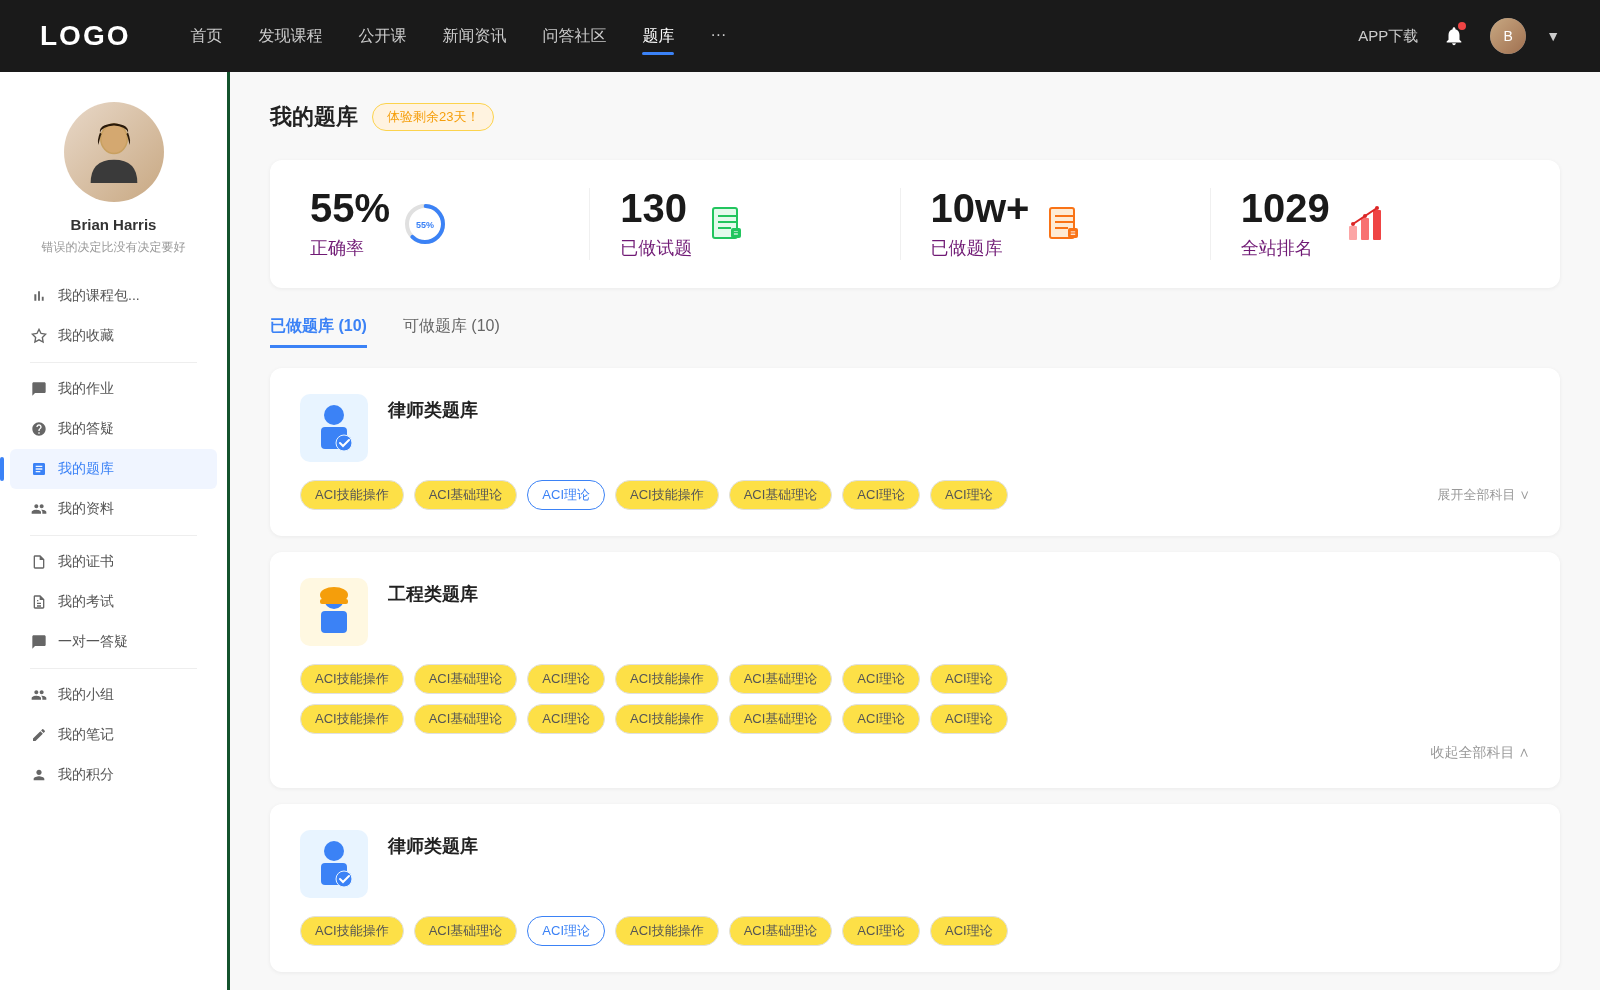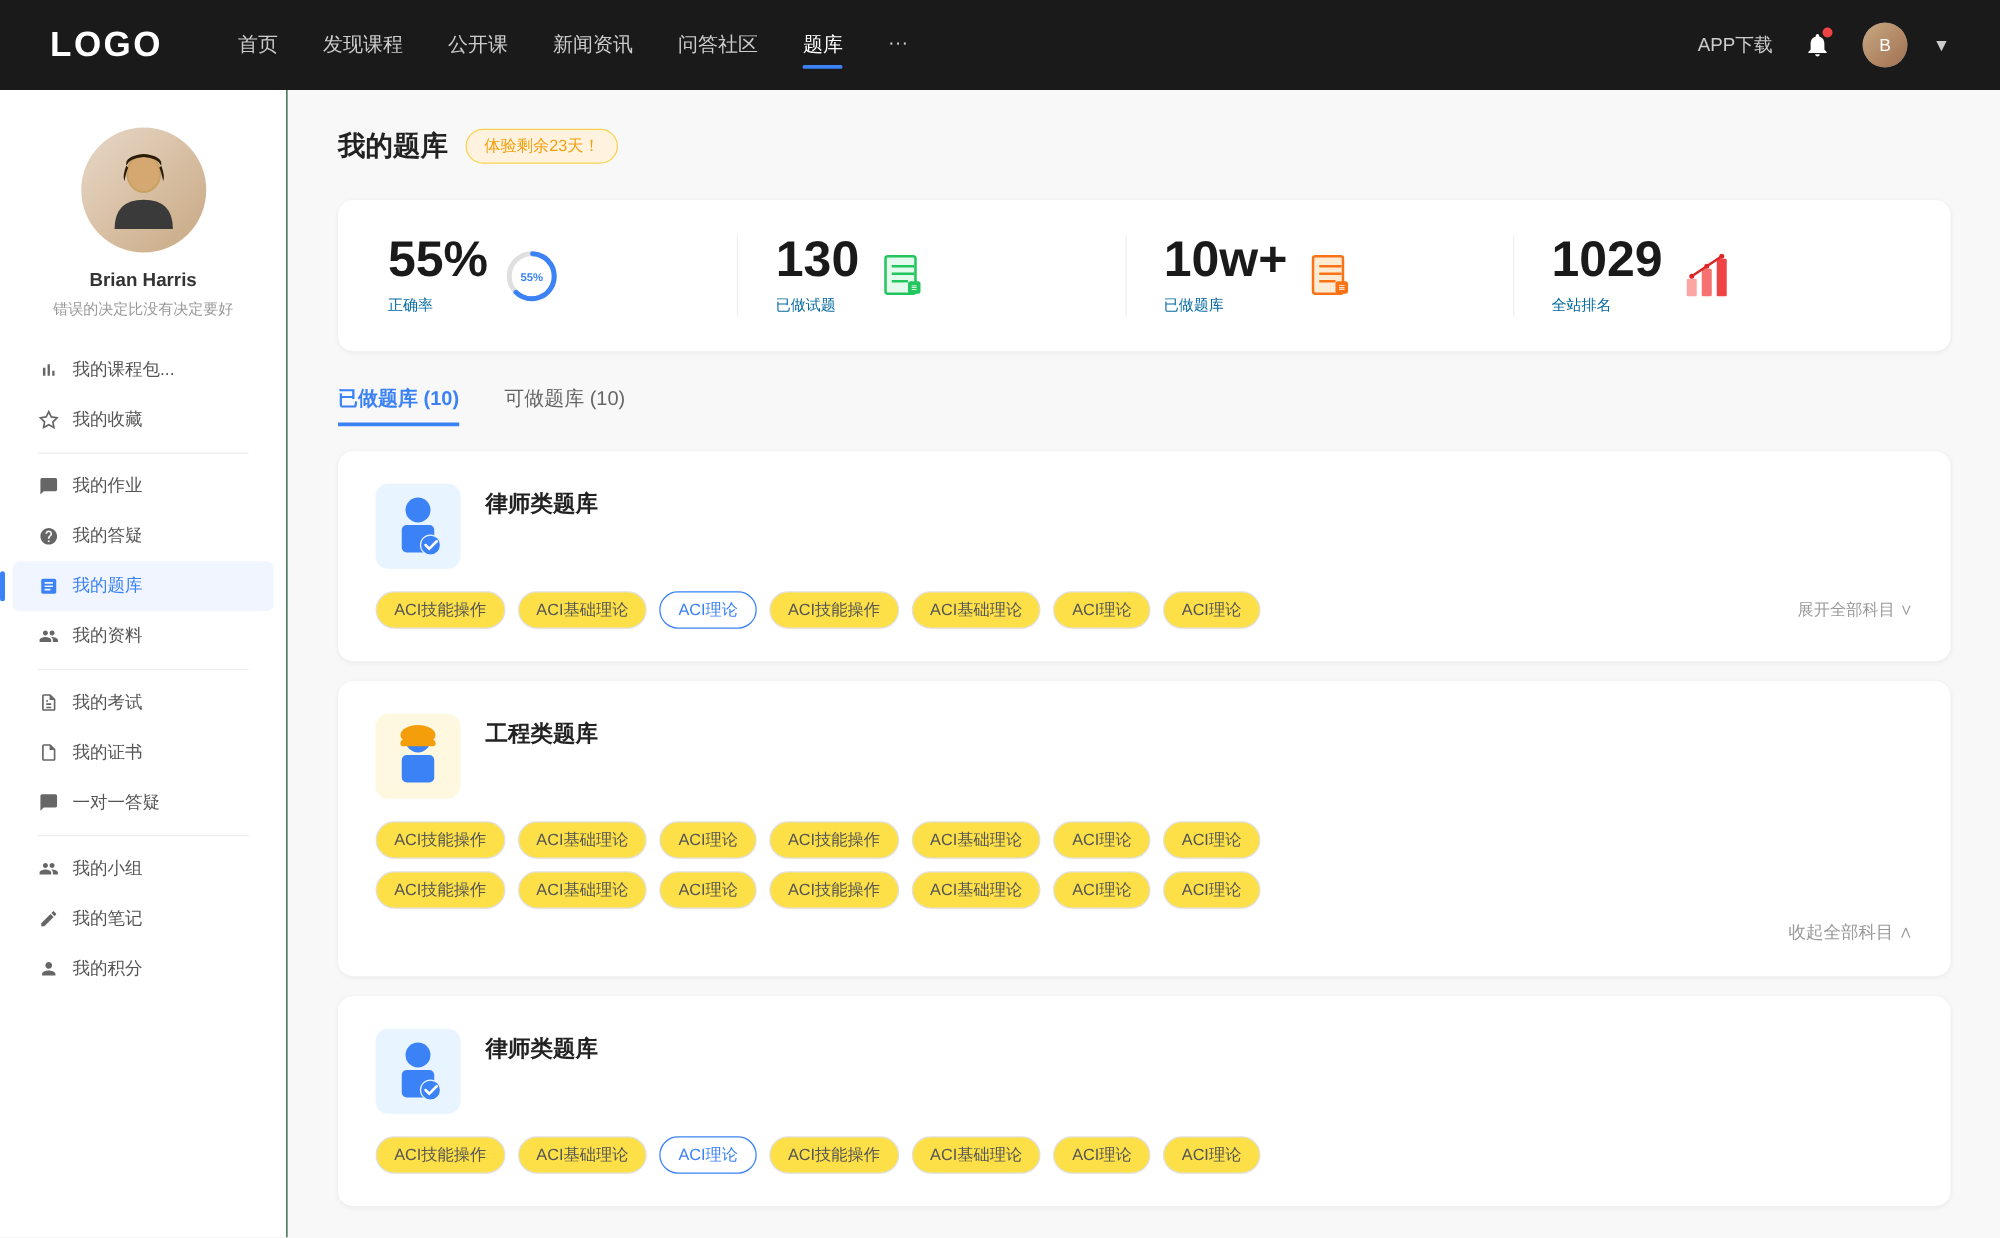--- a/index.html
+++ b/index.html
@@ -91,21 +91,21 @@
     }
 
     
     .sidebar {
       width: 230px;
       background: white;
       padding: 30px 0 20px 0;
       display: flex;
       flex-direction: column;
       align-items: center;
-      border-right: 1px solid #14532d;
+      border-right: 3px solid #14532d;
       overflow-y: auto;
       flex-shrink: 0;
     }
     .sidebar-avatar-circle {
       width: 100px;
       height: 100px;
       border-radius: 50%;
       background: linear-gradient(135deg, #e8e8e8, #c8c8c8);
       display: flex;
       align-items: center;
@@ -230,22 +230,22 @@
     }
     .stat-item:first-child { padding-left: 0; }
     .stat-item:last-child { border-right: none; }
     .stat-number {
       font-size: 40px;
       font-weight: 700;
       color: #1a1a1a;
       line-height: 1;
     }
     .stat-label {
-      font-size: 12px;
-      color: #0369a1;
+      font-size: 18px;
+      color: #701a75;
       margin-top: 8px;
     }
     .stat-icon {
       width: 42px;
       height: 42px;
       display: flex;
       align-items: center;
       justify-content: center;
     }
 
@@ -436,33 +436,33 @@
               <path d="M16 11c1.66 0 2.99-1.34 2.99-3S17.66 5 16 5c-1.66 0-3 1.34-3 3s1.34 3 3 3zm-8 0c1.66 0 2.99-1.34 2.99-3S9.66 5 8 5C6.34 5 5 6.34 5 8s1.34 3 3 3zm0 2c-2.33 0-7 1.17-7 3.5V19h14v-2.5c0-2.33-4.67-3.5-7-3.5zm8 0c-.29 0-.62.02-.97.05 1.16.84 1.97 1.97 1.97 3.45V19h6v-2.5c0-2.33-4.67-3.5-7-3.5z"></path>
             </svg>
         </span>
         <span class="sidebar-item-label">我的资料</span>
       </div>
       <div class="sidebar-divider"></div>
 
       <div class="sidebar-item">
         <span class="sidebar-item-icon">
           <svg width="16" height="16" viewBox="0 0 24 24" fill="#666">
+              <path d="M14 2H6c-1.1 0-2 .9-2 2v16c0 1.1.9 2 2 2h12c1.1 0 2-.9 2-2V8l-6-6zm4 18H6V4h7v5h5v11z"></path>
+            </svg>
+        </span>
+        <span class="sidebar-item-label">我的证书</span>
+      </div>
+
+      <div class="sidebar-item">
+        <span class="sidebar-item-icon">
+          <svg width="16" height="16" viewBox="0 0 24 24" fill="#666">
               <path d="M14 2H6c-1.1 0-2 .9-2 2v16c0 1.1.9 2 2 2h12c1.1 0 2-.9 2-2V8l-6-6zm4 18H6V4h7v5h5v11zM9 13h6v2H9zm0-4h2v2H9zm0 8h6v2H9z"></path>
             </svg>
         </span>
         <span class="sidebar-item-label">我的考试</span>
-      </div>
-
-      <div class="sidebar-item">
-        <span class="sidebar-item-icon">
-          <svg width="16" height="16" viewBox="0 0 24 24" fill="#666">
-              <path d="M14 2H6c-1.1 0-2 .9-2 2v16c0 1.1.9 2 2 2h12c1.1 0 2-.9 2-2V8l-6-6zm4 18H6V4h7v5h5v11z"></path>
-            </svg>
-        </span>
-        <span class="sidebar-item-label">我的证书</span>
       </div>
 
       <div class="sidebar-item">
         <span class="sidebar-item-icon">
           <svg width="16" height="16" viewBox="0 0 24 24" fill="#666">
               <path d="M20 2H4c-1.1 0-2 .9-2 2v18l4-4h14c1.1 0 2-.9 2-2V4c0-1.1-.9-2-2-2z"></path>
             </svg>
         </span>
         <span class="sidebar-item-label">一对一答疑</span>
       </div>

